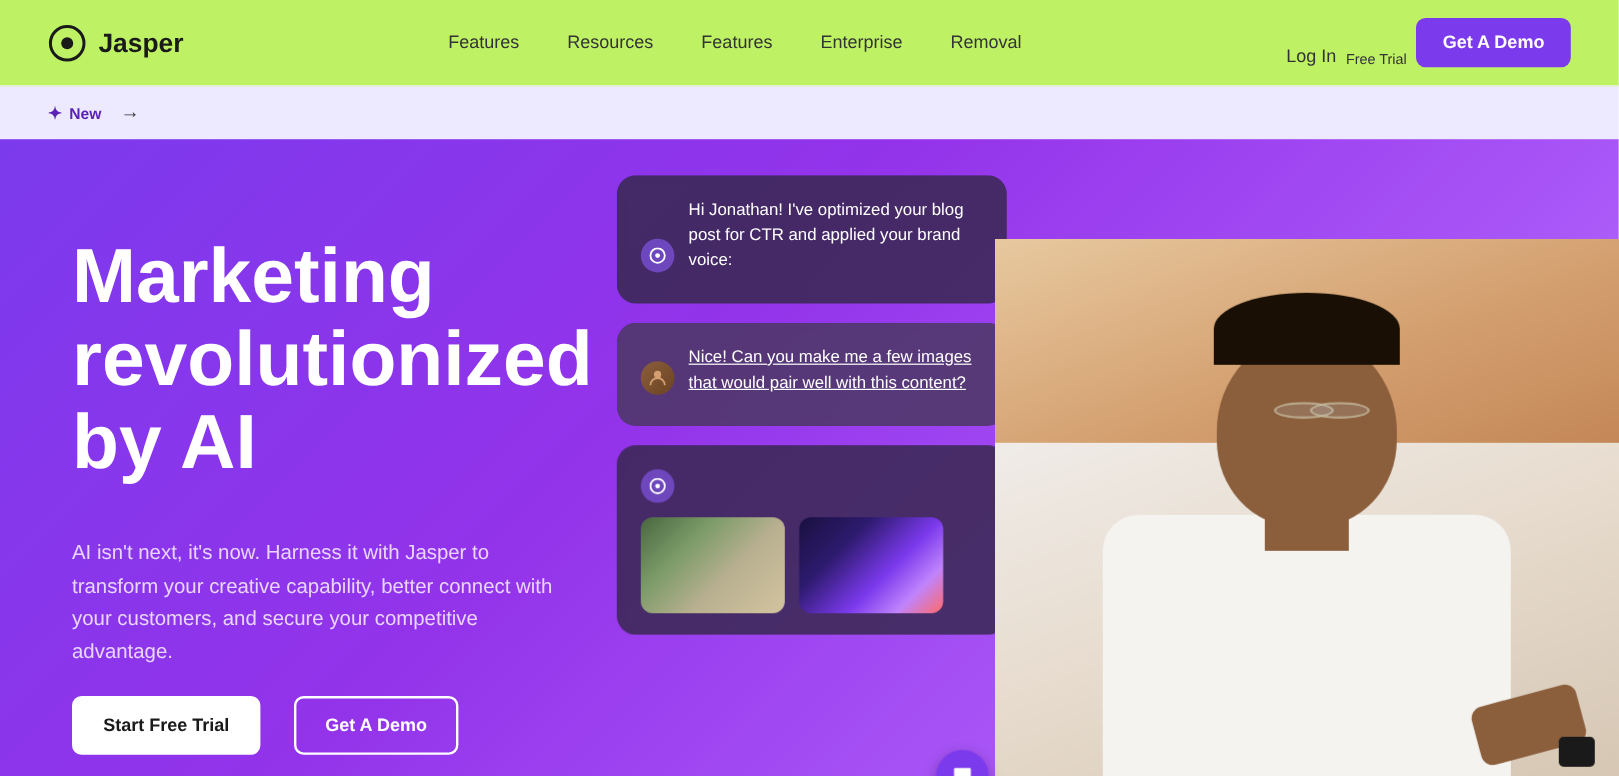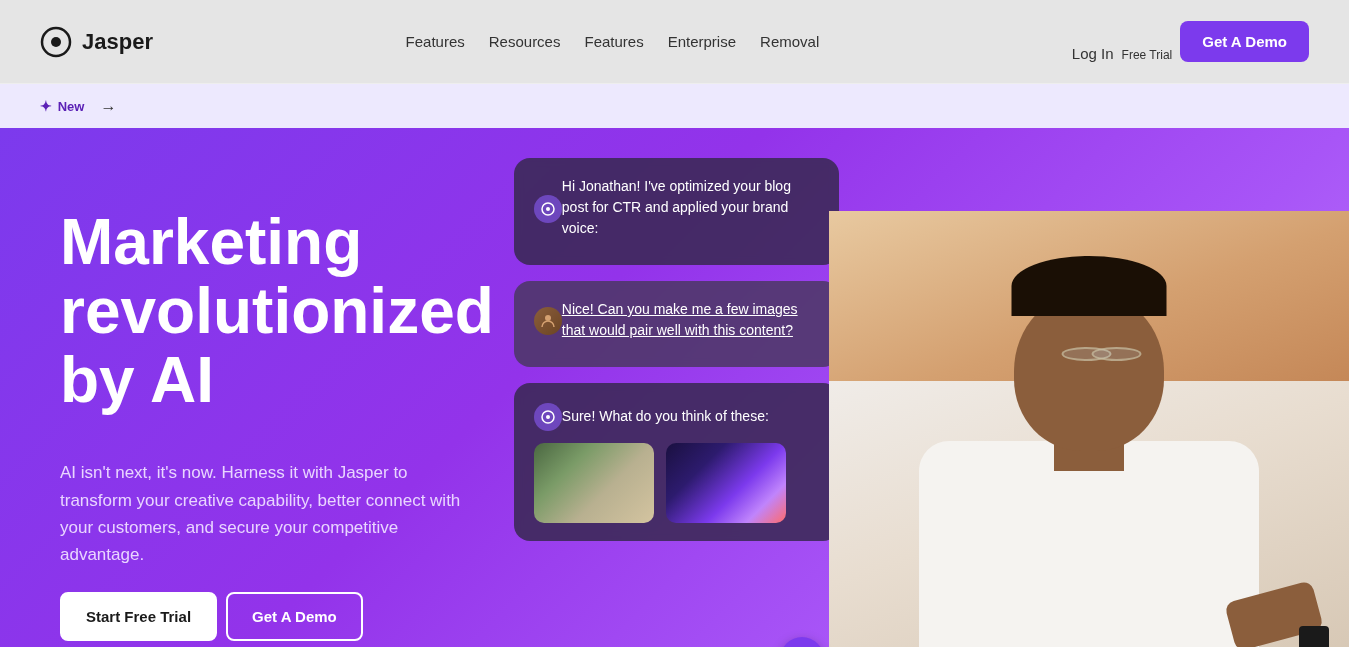--- a/index.html
+++ b/index.html
@@ -1,27 +1,27 @@
 <!DOCTYPE html>
 <html><head>
   <meta charset="utf-8">
   <style>
     * { margin: 0; padding: 0; box-sizing: border-box; }
     body { font-family: -apple-system, BlinkMacSystemFont, 'Segoe UI', sans-serif; width: 1349px; overflow-x: hidden; }
 
     
     .navbar {
       display: flex; align-items: center; justify-content: space-between;
-      padding: 0 40px; height: 84px; background: #e5e5e5;
+      padding: 0 40px; height: 72px; background: #bef264;
       border-bottom: 1px solid #eee; position: relative; z-index: 10;
     }
     .nav-logo { display: flex; align-items: center; gap: 10px; }
     .nav-logo-icon { width: 32px; height: 32px; }
     .nav-logo-text { font-size: 22px; font-weight: 700; color: #1a1a1a; }
-    .nav-links { display: flex; align-items: center; gap: 24px; }
+    .nav-links { display: flex; align-items: center; gap: 40px; }
     .nav-links a { text-decoration: none; color: #333; font-size: 15px; font-weight: 500; }
     .nav-actions { display: flex; align-items: flex-end; gap: 8px; }
     .nav-login { font-size: 15px; font-weight: 500; color: #333; cursor: pointer; text-decoration: none; }
     .nav-free-trial { font-size: 12px; font-weight: 500; color: #333; cursor: pointer; text-decoration: none; }
     .nav-demo-btn {
       background: #7c3aed; color: #fff; border: none; border-radius: 8px;
       padding: 12px 22px; font-size: 15px; font-weight: 600; cursor: pointer;
     }
 
     
@@ -51,21 +51,21 @@
       position: relative; z-index: 2;
     }
     .hero-headline {
       font-size: 64px; font-weight: 800; color: #fff; line-height: 1.08;
       margin-bottom: 44px;
     }
     .hero-subtext {
       font-size: 17px; color: #e9d5ff; line-height: 1.6;
       margin-bottom: 24px; max-width: 420px;
     }
-    .hero-buttons { display: flex; gap: 9px; }
+    .hero-buttons { display: flex; gap: 28px; }
     .btn-start-trial {
       background: #fff; color: #1a1a1a; border: 2px solid #fff;
       border-radius: 8px; padding: 14px 24px; font-size: 15px; font-weight: 700;
       cursor: pointer;
     }
     .btn-get-demo {
       background: transparent; color: #fff; border: 2px solid #fff;
       border-radius: 8px; padding: 14px 24px; font-size: 15px; font-weight: 700;
       cursor: pointer;
     }
@@ -101,21 +101,21 @@
       border-radius: 16px; padding: 18px 20px;
       color: #fff; max-width: 420px;
       backdrop-filter: blur(4px);
     }
     .chat-bubble.user-bubble {
       background: rgba(70, 55, 90, 0.8);
       max-width: 380px;
       text-decoration: underline;
     }
     .bubble-header {
-      display: flex; align-items: center; margin-bottom: 8px;
+      display: flex; align-items: flex-end; gap: 12px; margin-bottom: 8px;
     }
     .bubble-icon {
       width: 28px; height: 28px; border-radius: 50%;
       background: rgba(139, 92, 246, 0.6);
       display: flex; align-items: center; justify-content: center;
       font-size: 13px; flex-shrink: 0; margin-top: 2px;
     }
     .user-icon {
       width: 28px; height: 28px; border-radius: 50%;
       background: #8B5E3C; overflow: hidden; flex-shrink: 0; margin-top: 2px;
@@ -222,21 +222,20 @@
       </div>
 
       <div class="chat-bubble">
         <div class="bubble-header">
           <div class="bubble-icon">
             <svg width="14" height="14" viewBox="0 0 14 14" fill="none">
               <circle cx="7" cy="7" r="6" stroke="white" stroke-width="1.5" fill="none"></circle>
               <circle cx="7" cy="7" r="2" fill="white"></circle>
             </svg>
           </div>
-          <span class="bubble-text">Sure! What do you think of these:</span>
         </div>
         <div class="chat-images">
           <div class="chat-thumb chat-thumb-1"></div>
           <div class="chat-thumb chat-thumb-2"></div>
         </div>
       </div>
     </div>
 
     <div class="person-container">
       <div class="person-placeholder">

